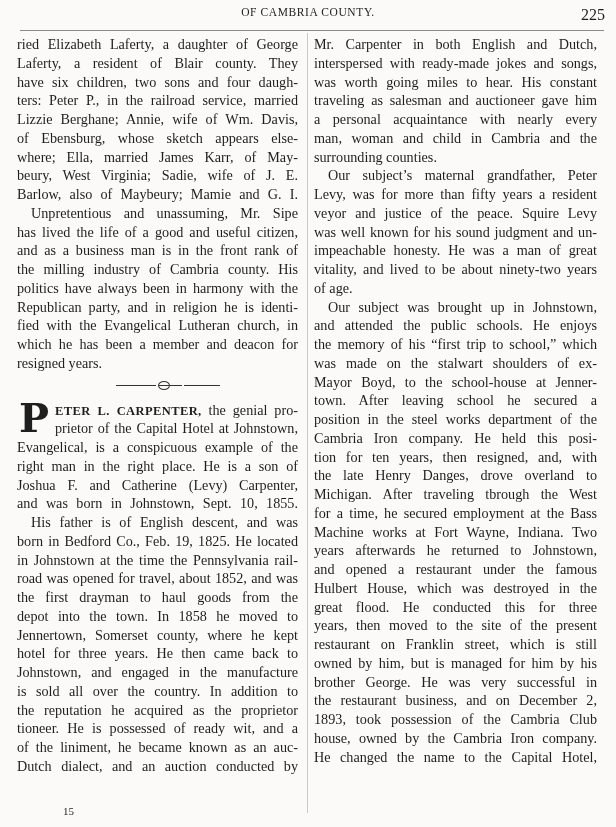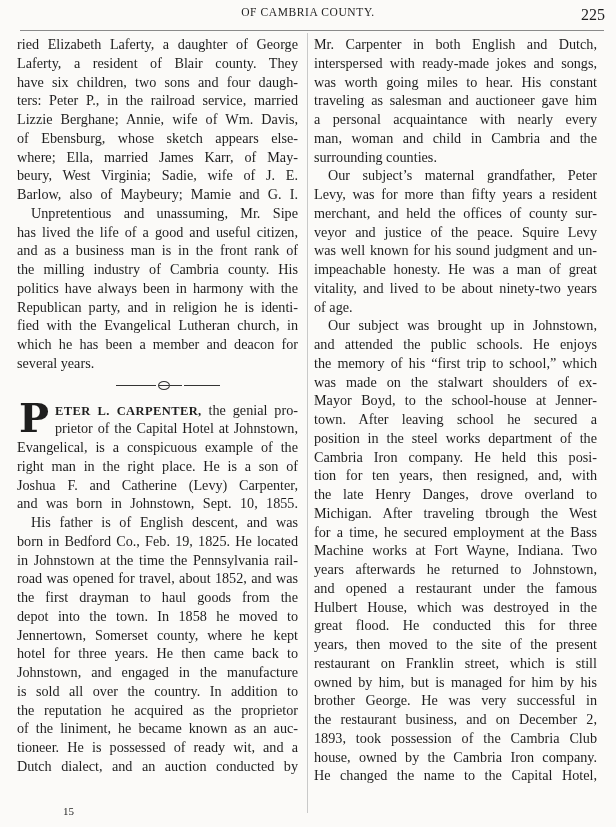--- a/index.html
+++ b/index.html
@@ -95,21 +95,21 @@
   </div>
   <div class="para-block">
     <span class="line indent">Unpretentious and unassuming, Mr. Sipe</span>
     <span class="line">has lived the life of a good and useful citizen,</span>
     <span class="line">and as a business man is in the front rank of</span>
     <span class="line">the milling industry of Cambria county.  His</span>
     <span class="line">politics have always been in harmony with the</span>
     <span class="line">Republican party, and in religion he is identi-</span>
     <span class="line">fied with the Evangelical Lutheran church, in</span>
     <span class="line">which he has been a member and deacon for</span>
-    <span class="line last">several years.</span>
+    <span class="line last">resigned years.</span>
   </div>
 
   <div class="separator">
     <div class="rule r1"></div>
     <div class="ornament"></div>
     <div class="r-mid"></div>
     <div class="rule r2"></div>
   </div>
 
   <div class="para-block">
@@ -127,42 +127,41 @@
     <span class="line">born in Bedford Co., Feb. 19, 1825.  He located</span>
     <span class="line">in Johnstown at the time the Pennsylvania rail-</span>
     <span class="line">road was opened for travel, about 1852, and was</span>
     <span class="line">the first drayman to haul goods from the</span>
     <span class="line">depot into the town.  In 1858 he moved to</span>
     <span class="line">Jennertown, Somerset county, where he kept</span>
     <span class="line">hotel for three years.  He then came back to</span>
     <span class="line">Johnstown, and engaged in the manufacture</span>
     <span class="line">is sold all over the country.  In addition to</span>
     <span class="line">the reputation he acquired as the proprietor</span>
+    <span class="line">tioneer.  He is possessed of ready wit, and a</span>
     <span class="line">of the liniment, he became known as an auc-</span>
-    <span class="line">tioneer.  He is possessed of ready wit, and a</span>
     <span class="line">Dutch dialect, and an auction conducted by</span>
   </div>
 </div>
 
 <div class="signature">15</div>
 
 <div class="col col-right">
   <div class="para-block">
     <span class="line">Mr. Carpenter in both English and Dutch,</span>
     <span class="line">interspersed with ready-made jokes and songs,</span>
     <span class="line">was worth going miles to hear.  His constant</span>
     <span class="line">traveling as salesman and auctioneer gave him</span>
     <span class="line">a personal acquaintance with nearly every</span>
     <span class="line">man, woman and child in Cambria and the</span>
     <span class="line last">surrounding counties.</span>
   </div>
   <div class="para-block">
     <span class="line indent">Our subject’s maternal grandfather, Peter</span>
     <span class="line">Levy, was for more than fifty years a resident</span>
-    <span class="line">merchant, and held the offices of county sur-</span>
     <span class="line">veyor and justice of the peace.  Squire Levy</span>
     <span class="line">was well known for his sound judgment and un-</span>
     <span class="line">impeachable honesty.  He was a man of great</span>
     <span class="line">vitality, and lived to be about ninety-two years</span>
     <span class="line last">of age.</span>
   </div>
   <div class="para-block">
     <span class="line indent">Our subject was brought up in Johnstown,</span>
     <span class="line">and attended the public schools.  He enjoys</span>
     <span class="line">the memory of his “first trip to school,” which</span>

